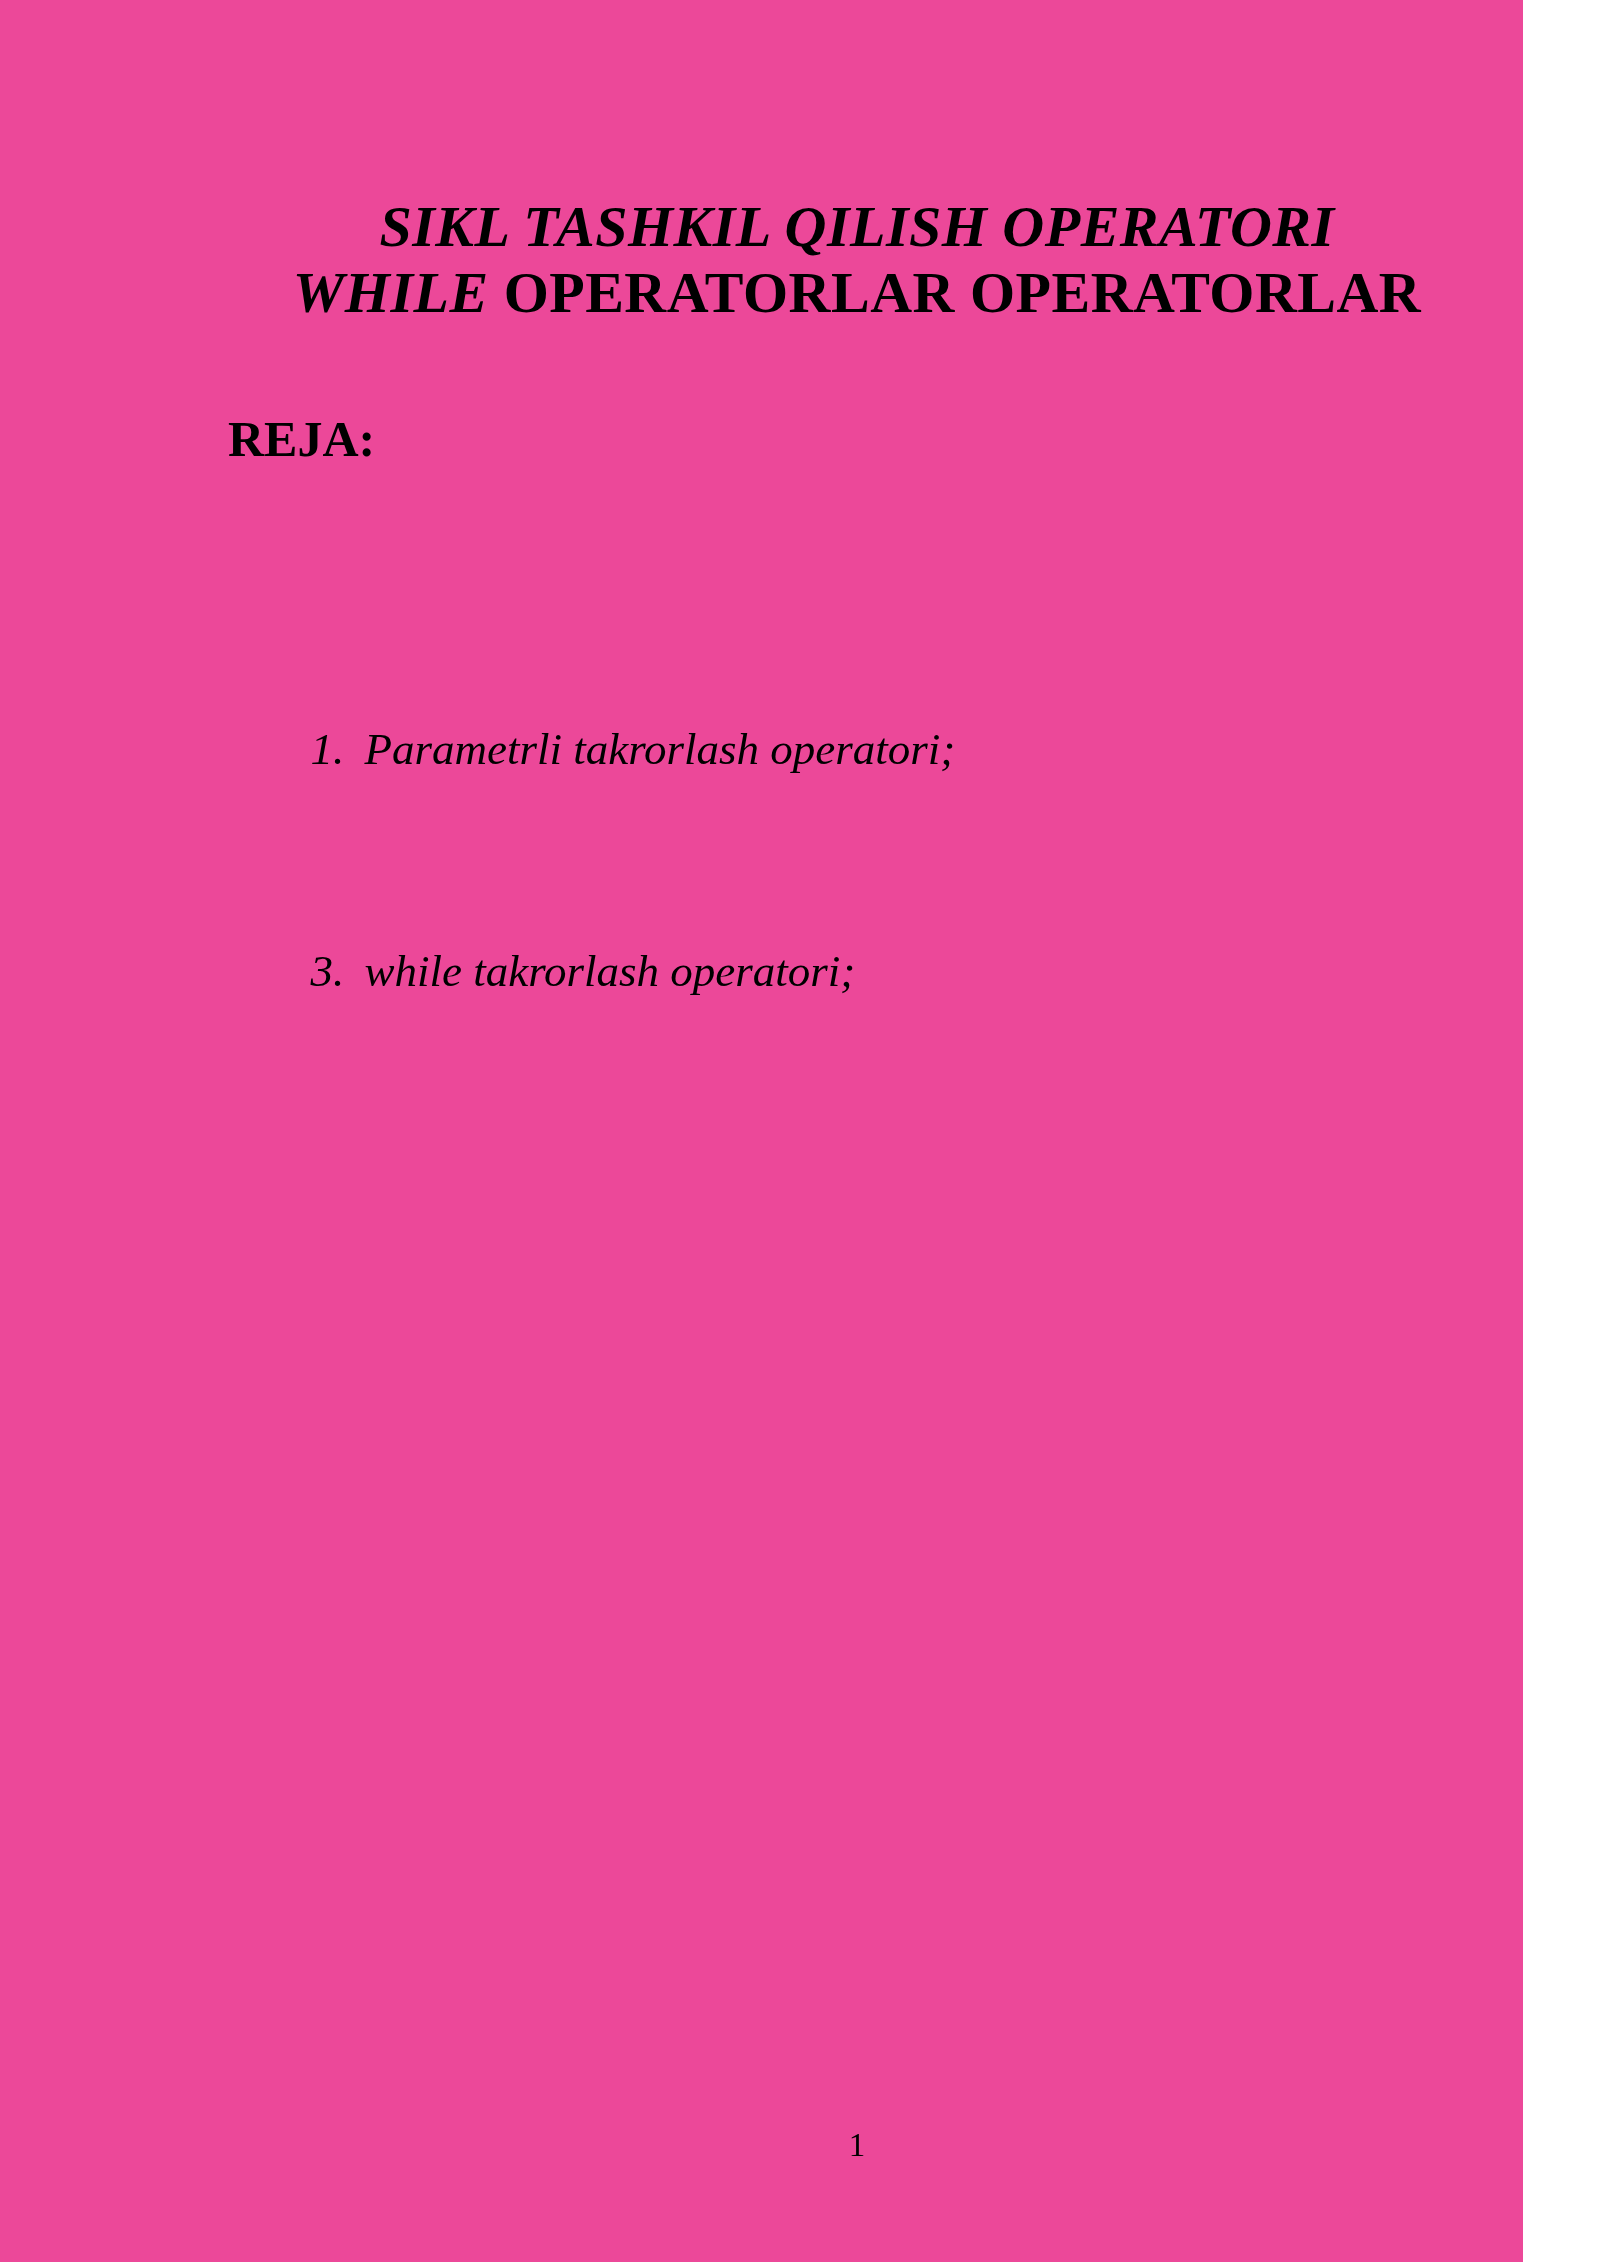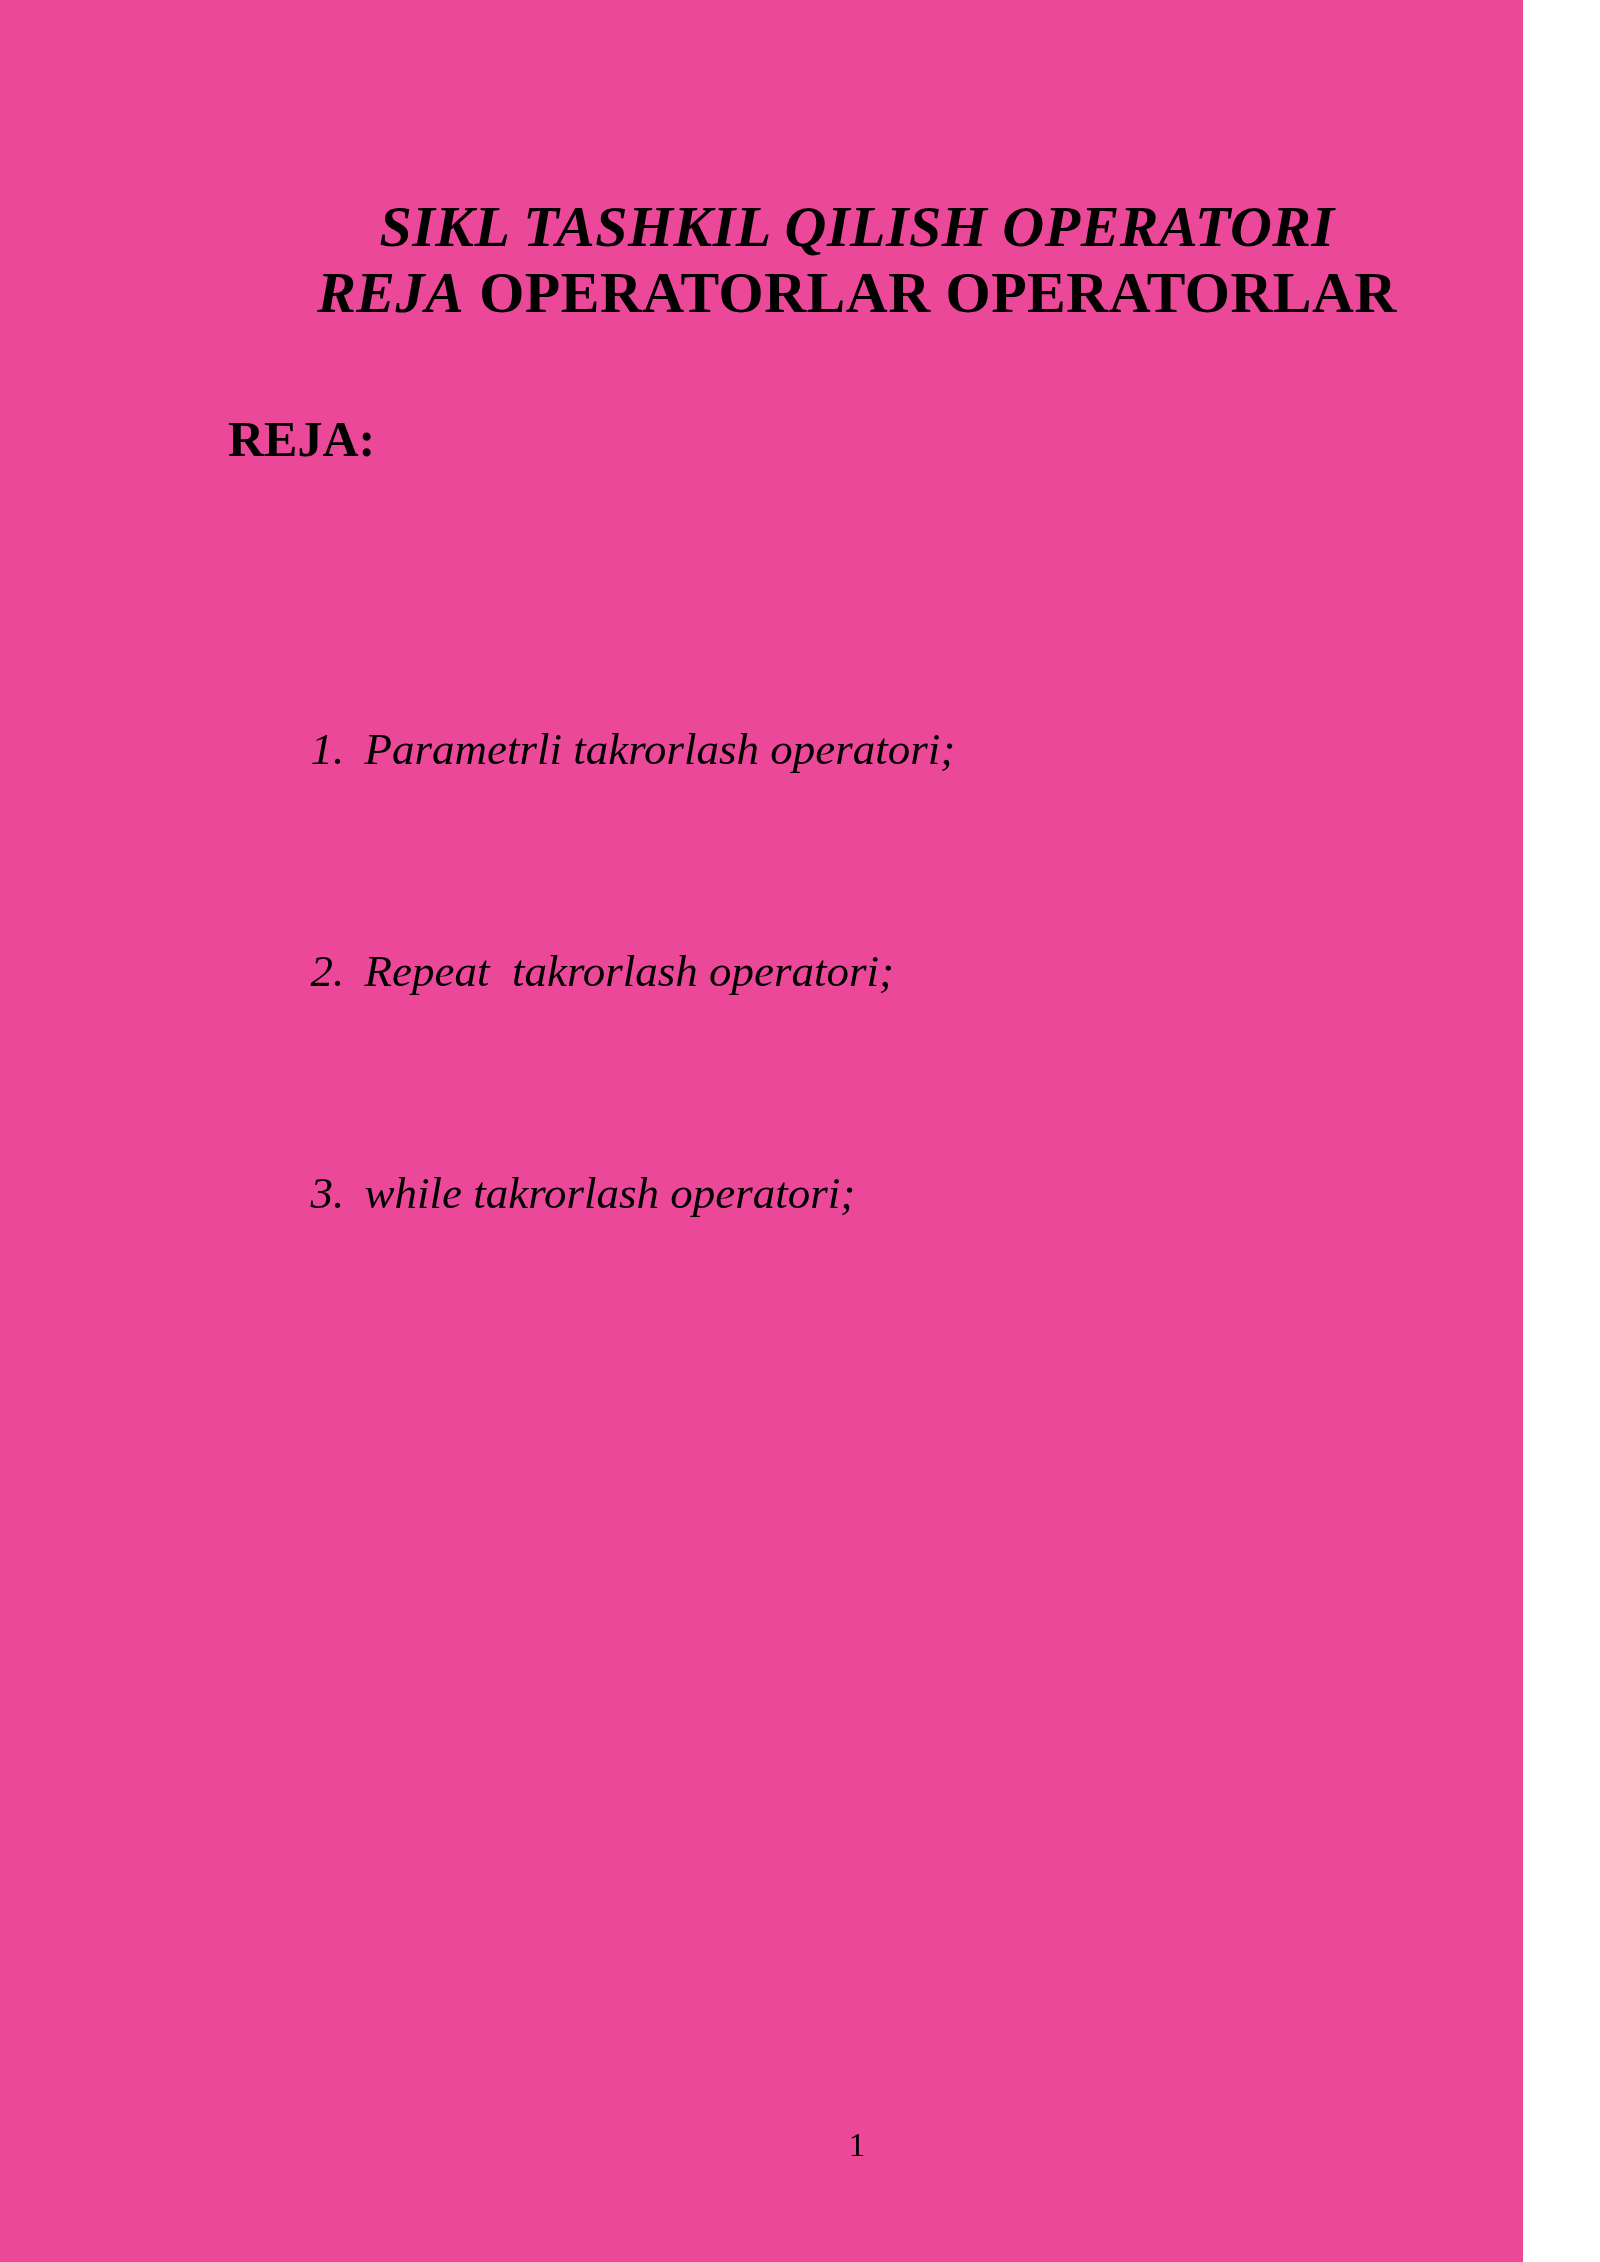--- a/index.html
+++ b/index.html
@@ -68,32 +68,29 @@
   }
 </style>
 </head>
 <body>
 
 <div class="page">
 
   <h1 class="title">
     <div class="t-line1 em">SIKL TASHKIL QILISH OPERATORI</div>
     <div class="t-line2">
-      <span class="em">REJA</span><span> OPERATORLAR OPERATORLAR</span>
+      <span class="em">WHILE</span><span> OPERATORLAR OPERATORLAR</span>
     </div>
   </h1>
 
   <div class="section-heading">REJA:</div>
 
   <ol class="plan">
     <li>
       <span class="marker">1.</span><span class="item-text">Parametrli takrorlash operatori;</span><span class="bold"></span>
-    </li>
-    <li>
-      <span class="marker">2.</span><span class="item-text">Repeat  takrorlash operatori;</span><span class="bold"></span>
     </li>
     <li>
       <span class="marker">3.</span><span class="item-text">while takrorlash operatori;</span><span class="bold"></span>
     </li>
   </ol>
 
   <div class="footer">
     <span>1</span>
   </div>
 

